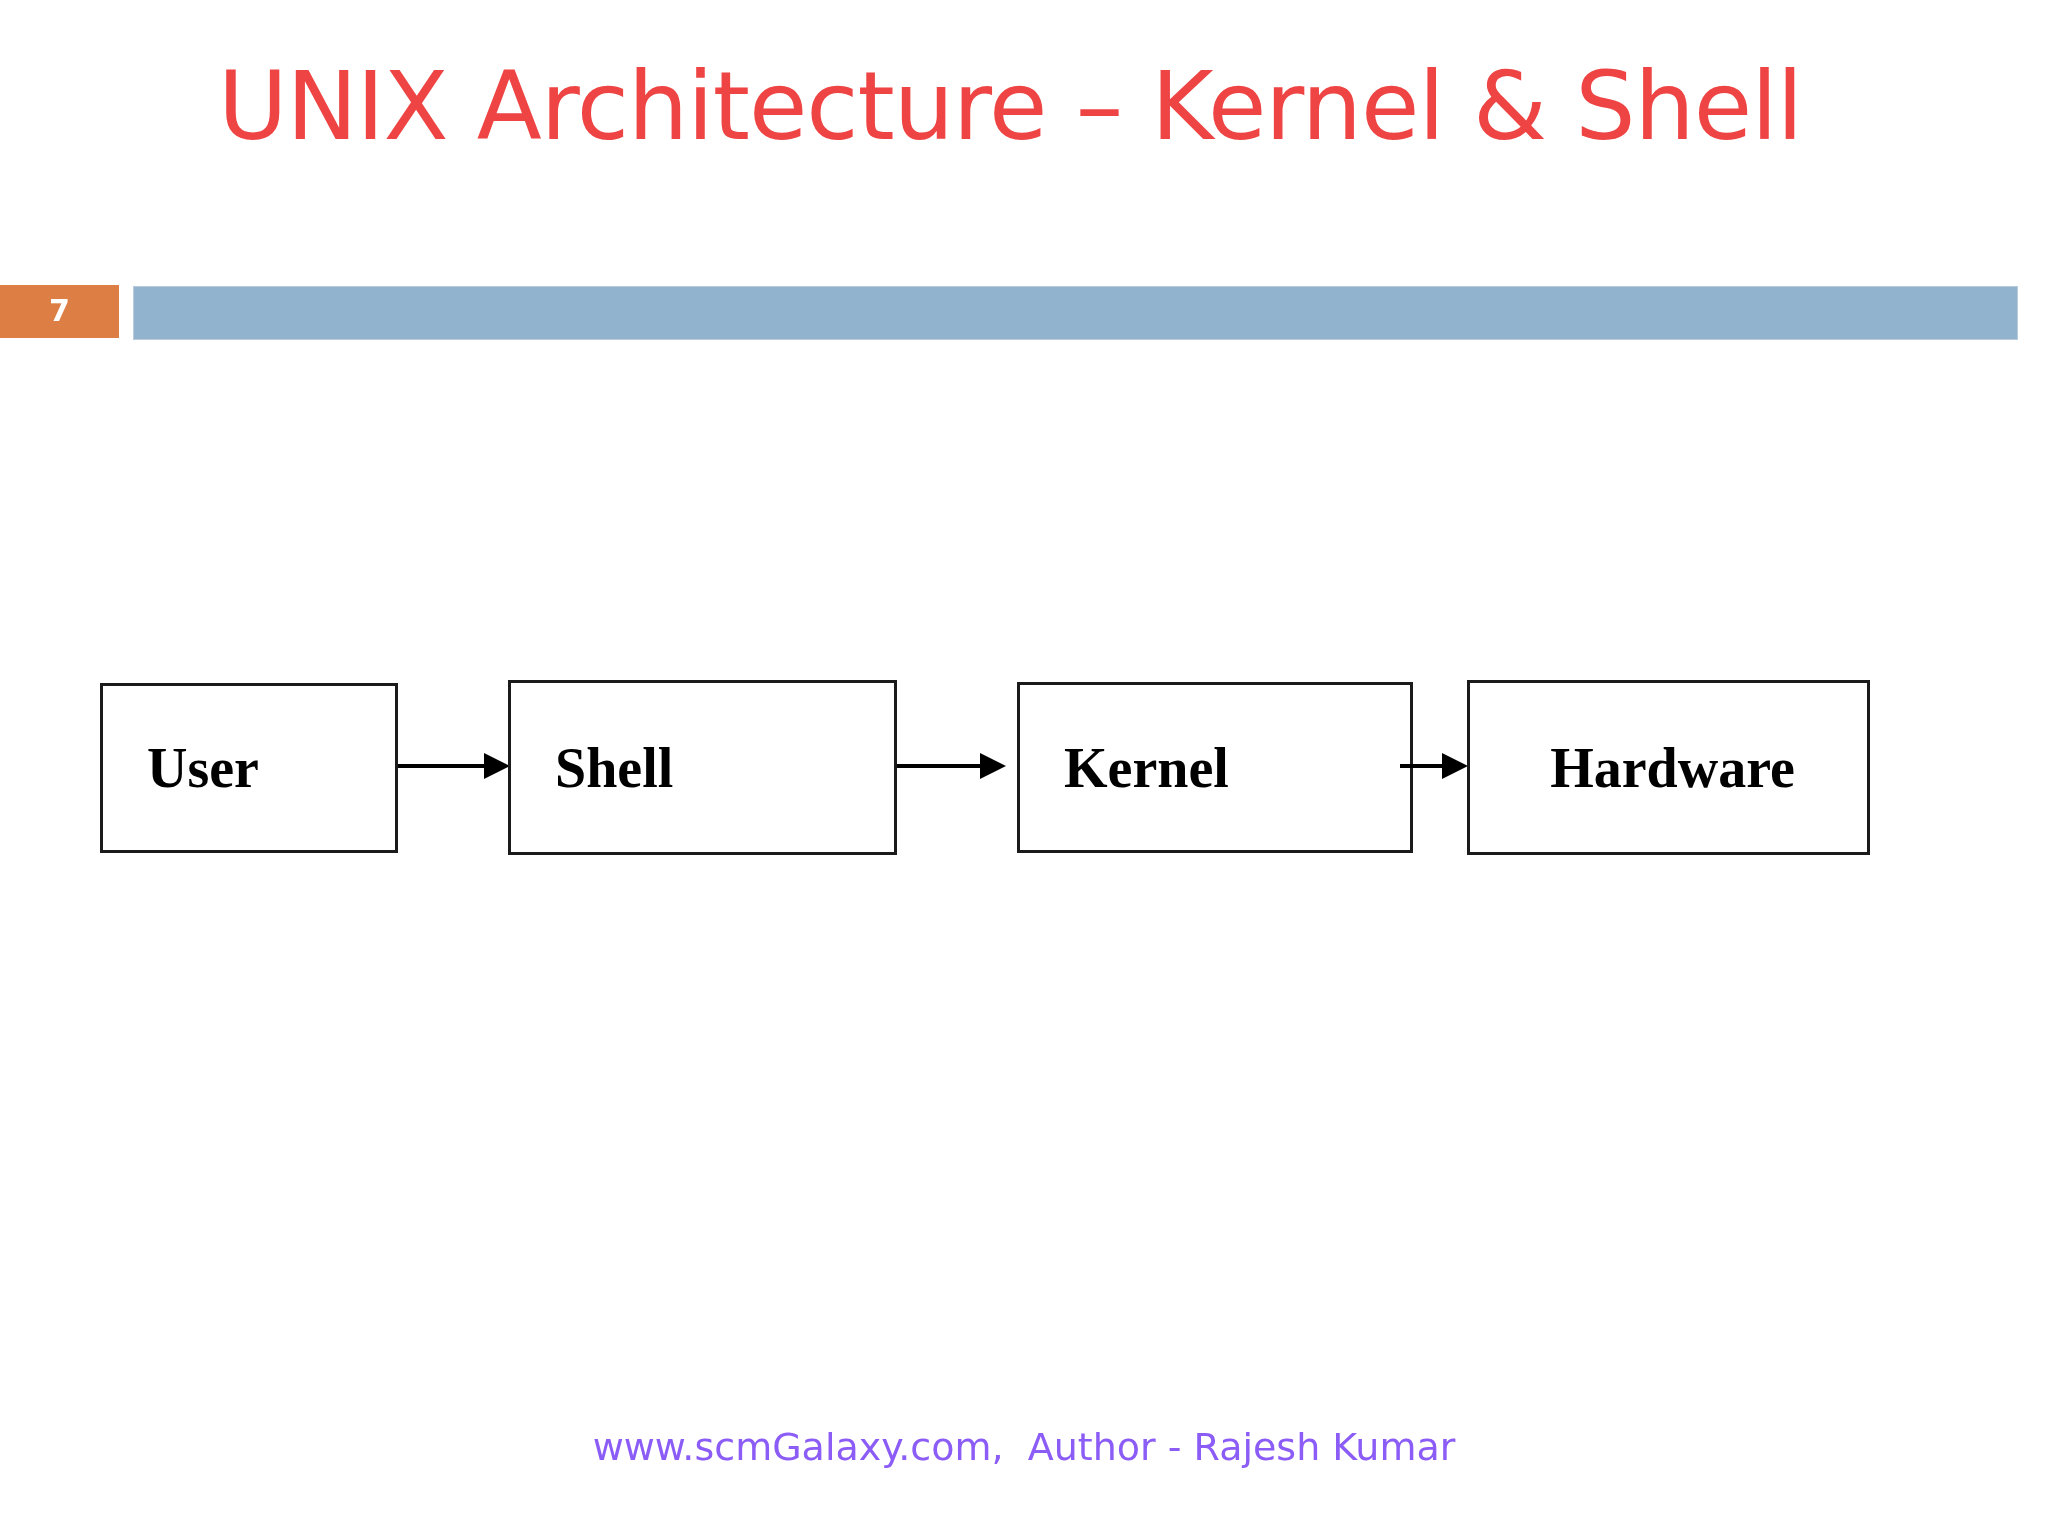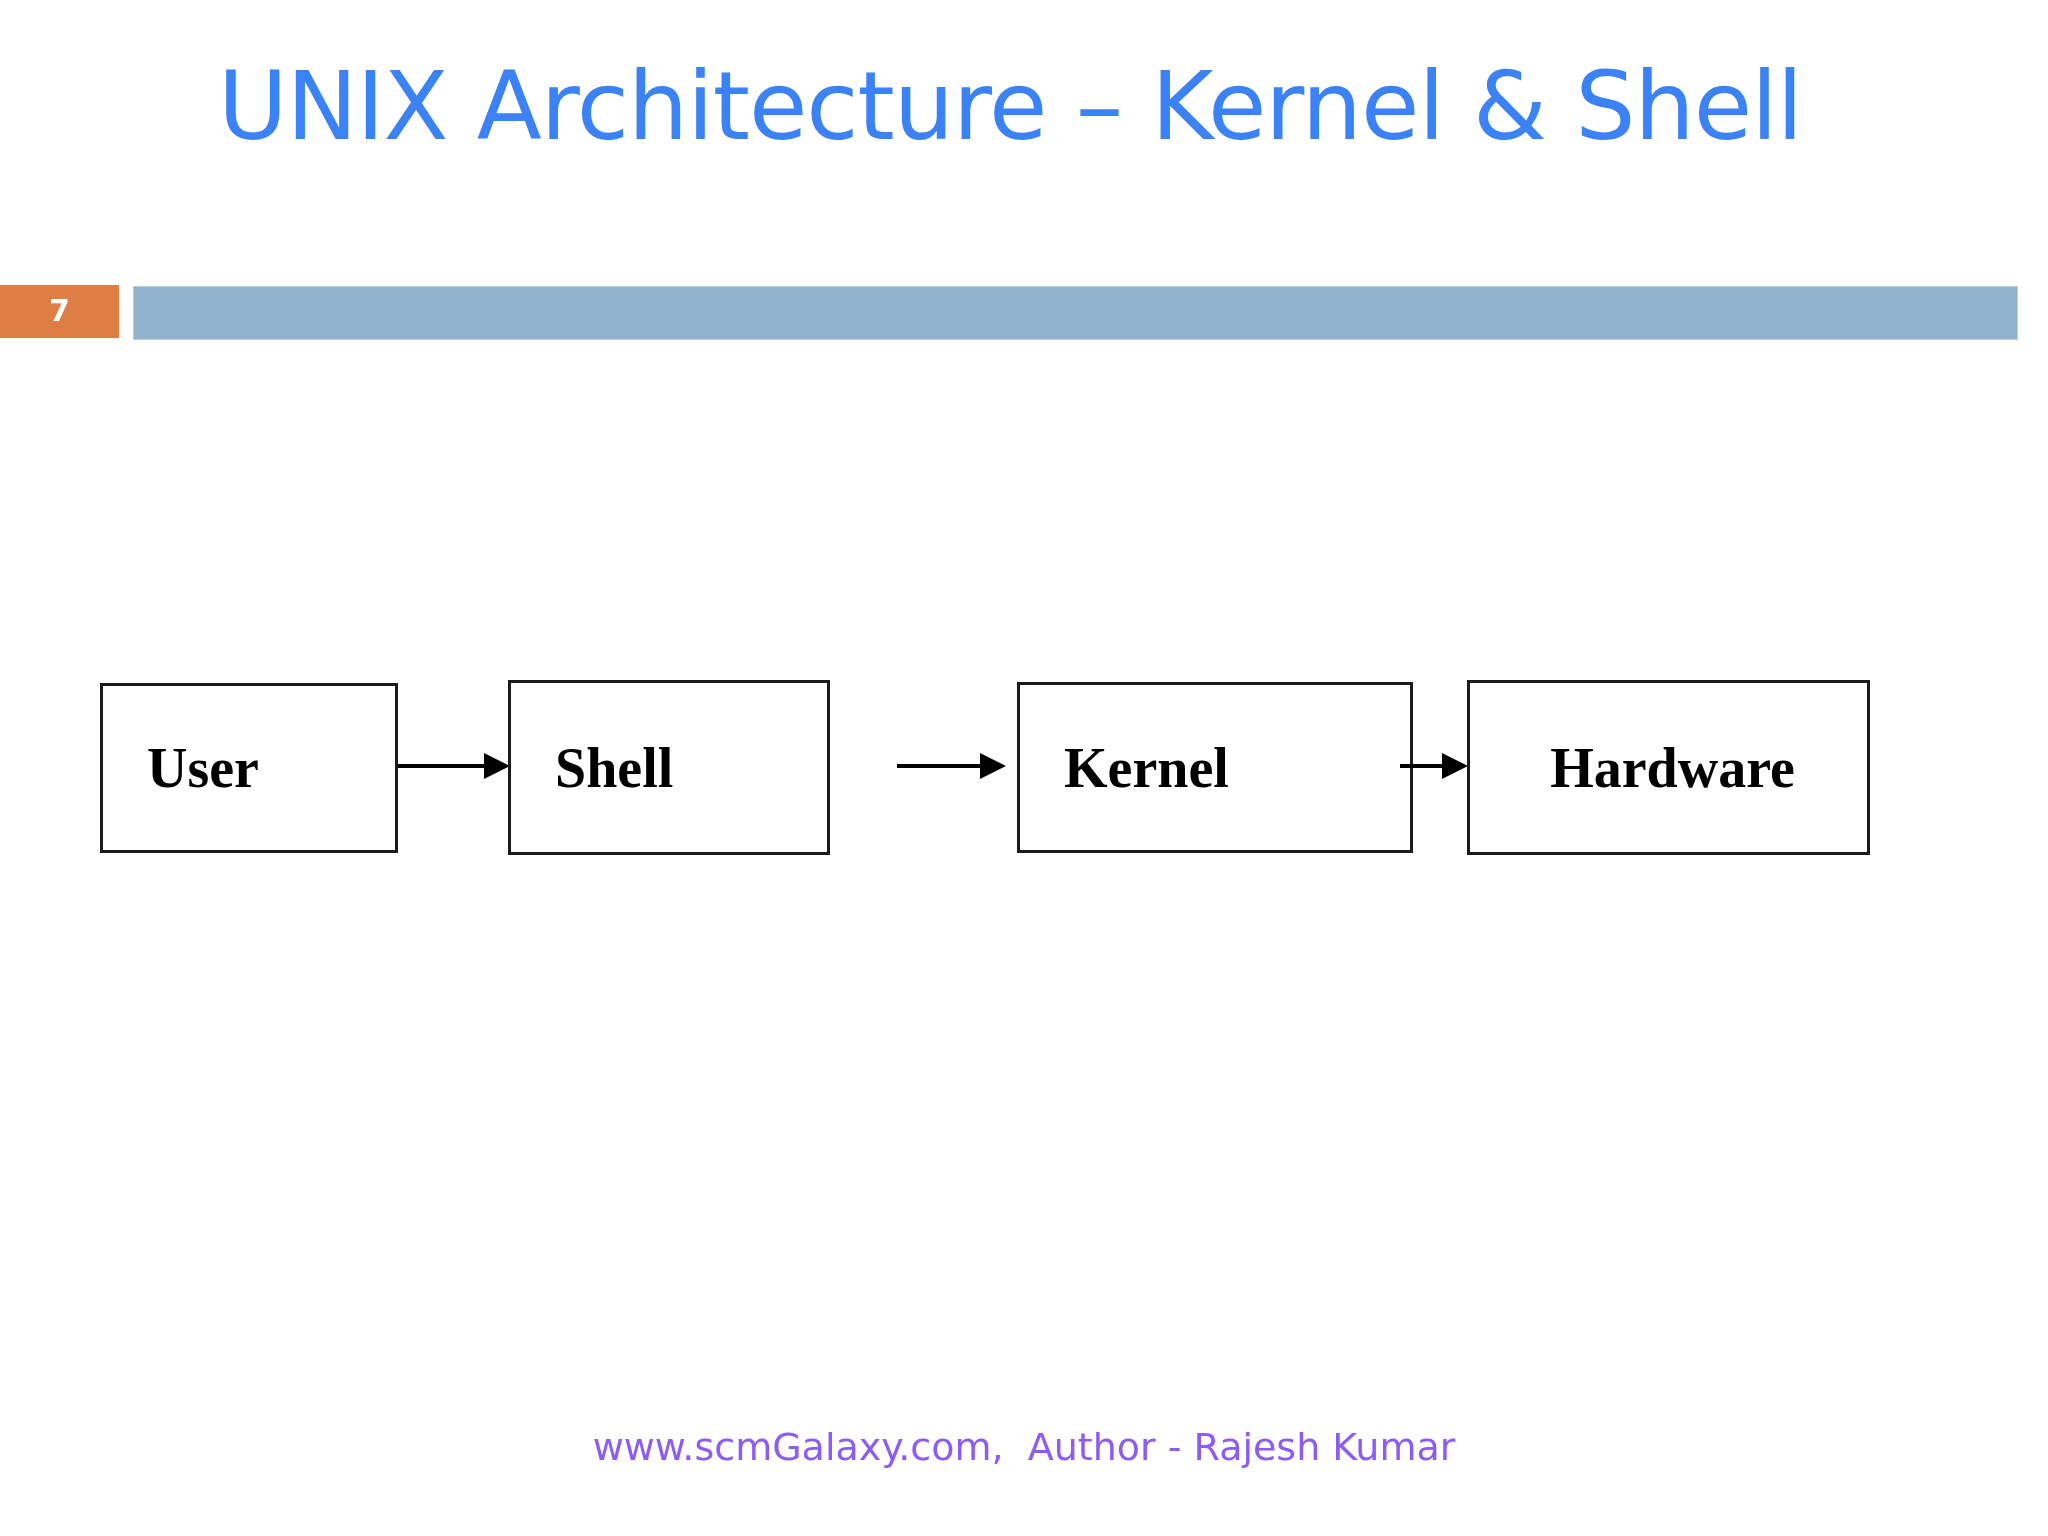--- a/index.html
+++ b/index.html
@@ -27,21 +27,21 @@
     position: absolute;
     left: 0;
     top: 52px;
     width: 2020px;
     text-align: center;
     font-family: "DejaVu Sans", "Liberation Sans", sans-serif;
     font-weight: 400;
     font-size: 95px;
     line-height: 1.15;
     letter-spacing: -1px;
-    color: #3b82f6;
+    color: #ef4444;
     white-space: nowrap;
   }
 
   
   #header-band {
     position: absolute;
     left: 0;
     top: 285px;
     width: 2048px;
     height: 57px;
@@ -98,21 +98,21 @@
     font-weight: 700;
     font-size: 56px;
     color: #000000;
     line-height: 1;
     white-space: nowrap;
   }
   .flow-box.align-left .box-label { margin-left: 36px; }
   .flow-box.align-center { justify-content: center; }
 
   #box-user     { left: 100px;  top: 683px; width: 298px; height: 170px; }
-  #box-shell    { left: 508px;  top: 680px; width: 322px; height: 175px; }
+  #box-shell    { left: 508px;  top: 680px; width: 389px; height: 175px; }
   #box-kernel   { left: 1005px; top: 682px; width: 396px; height: 171px; margin-left: 12px; }
   #box-hardware { left: 1467px; top: 680px; width: 403px; height: 175px; }
 
   
   .arrow {
     position: absolute;
     height: 36px;
     pointer-events: auto;
   }
   .arrow .shaft {

